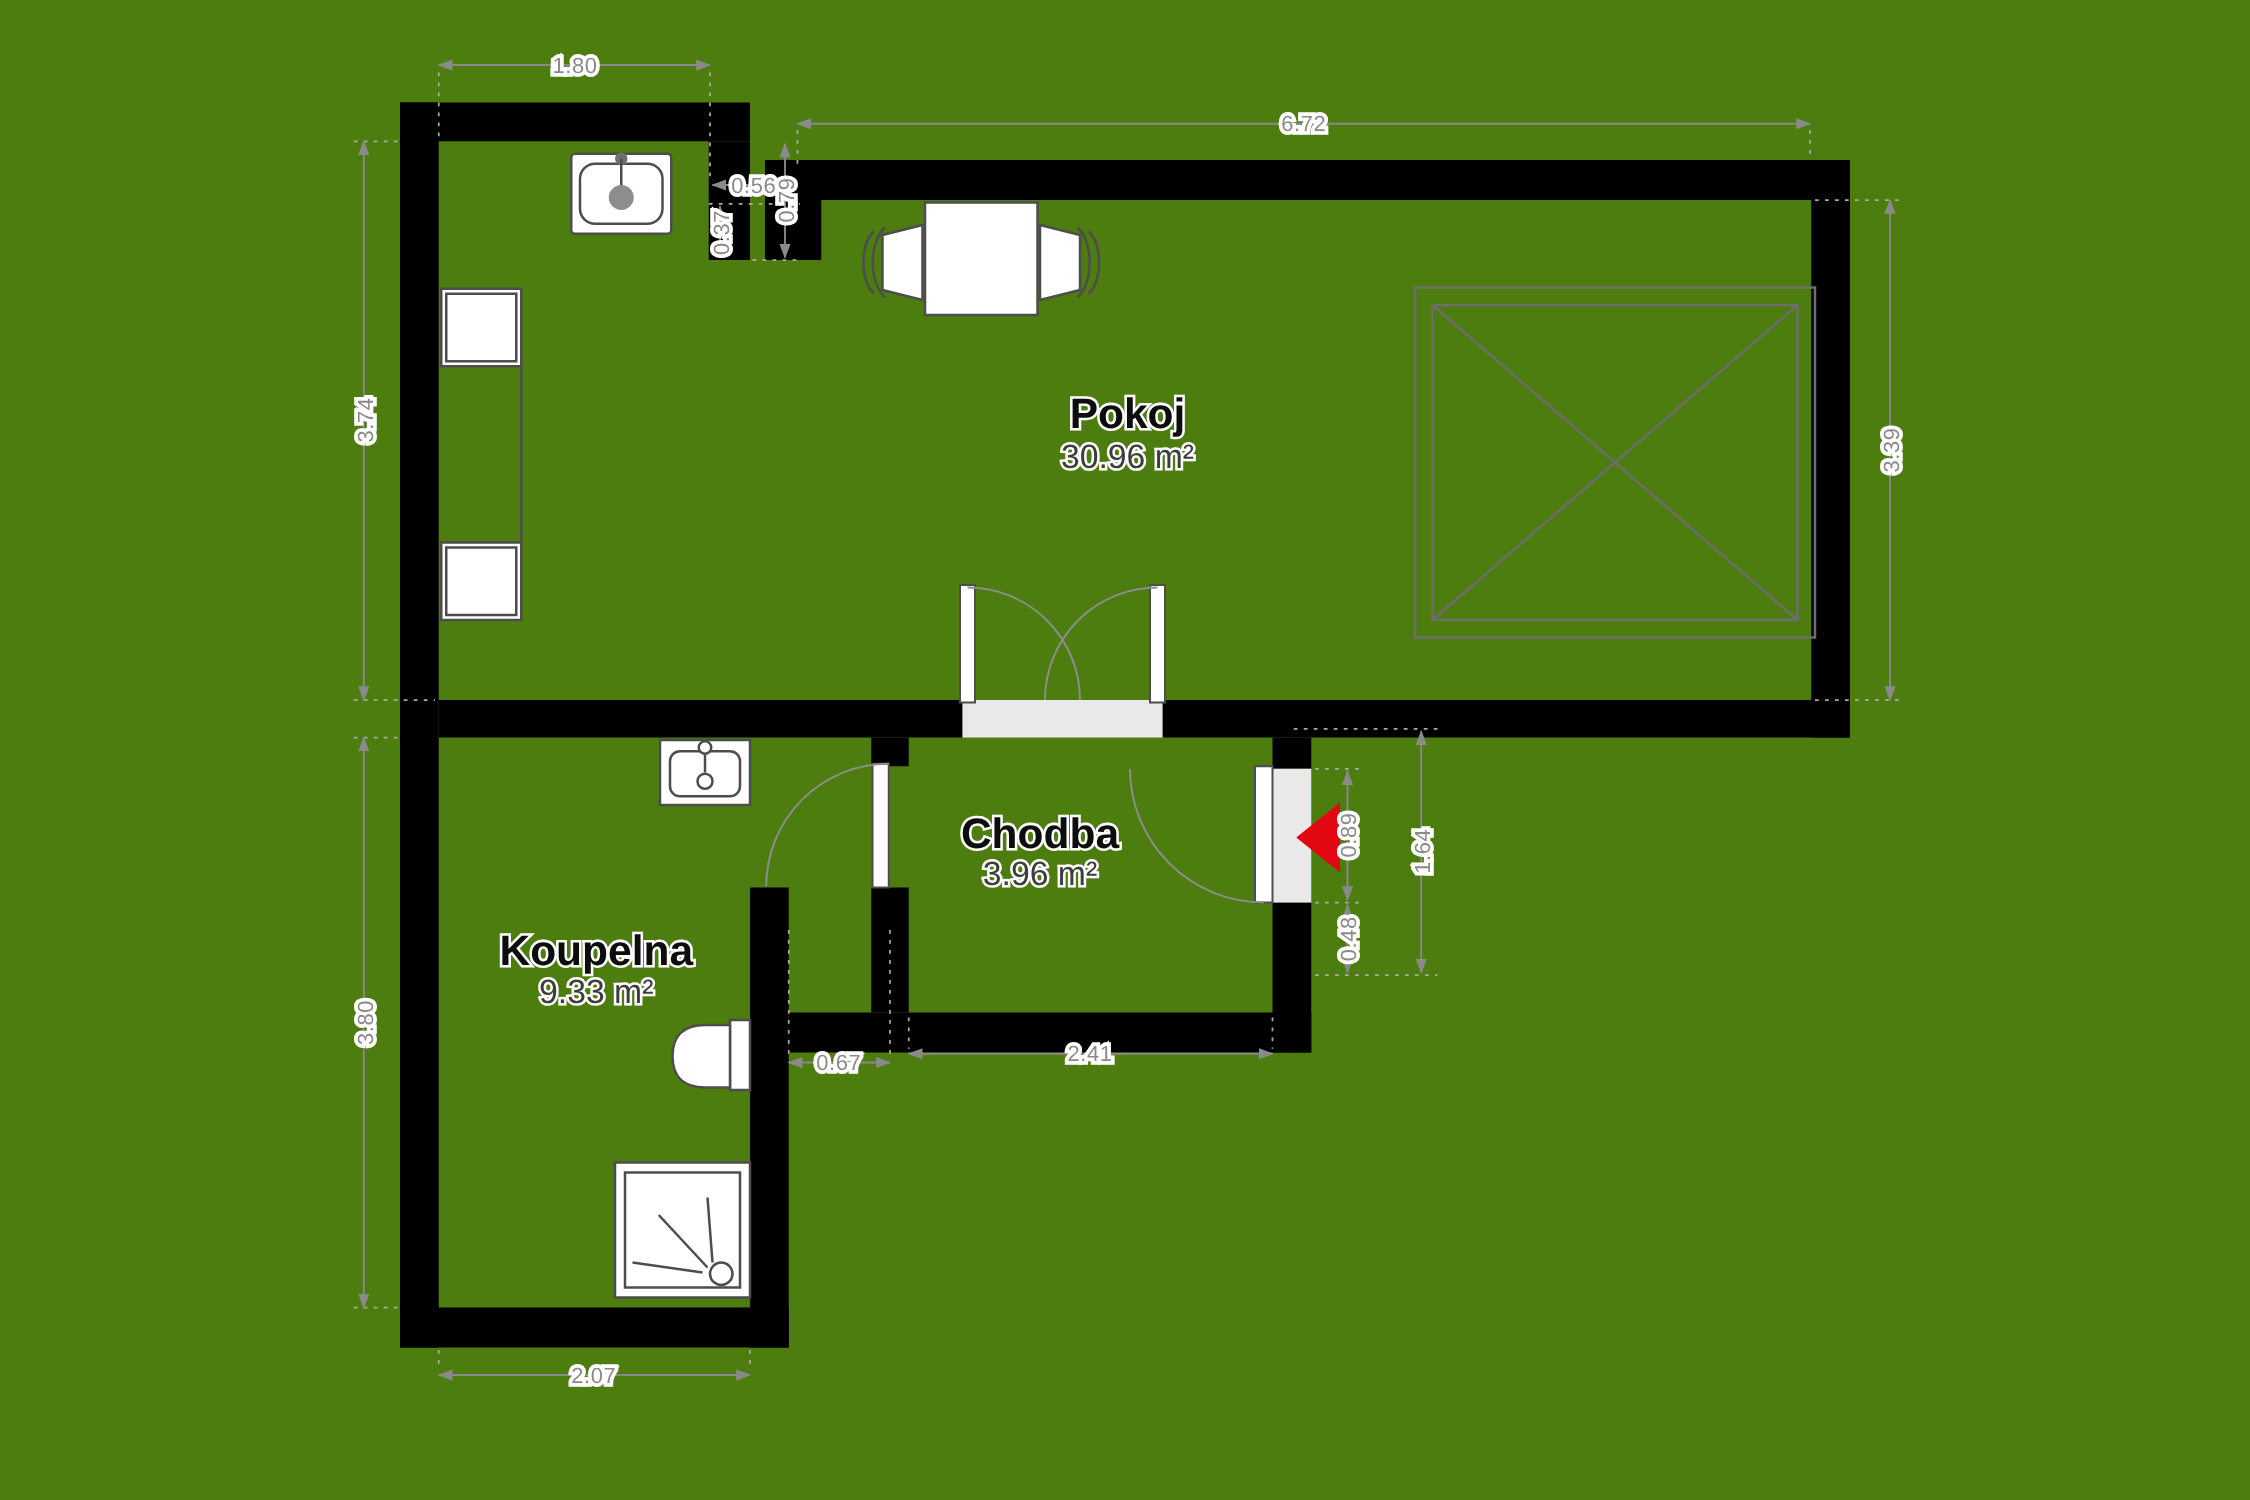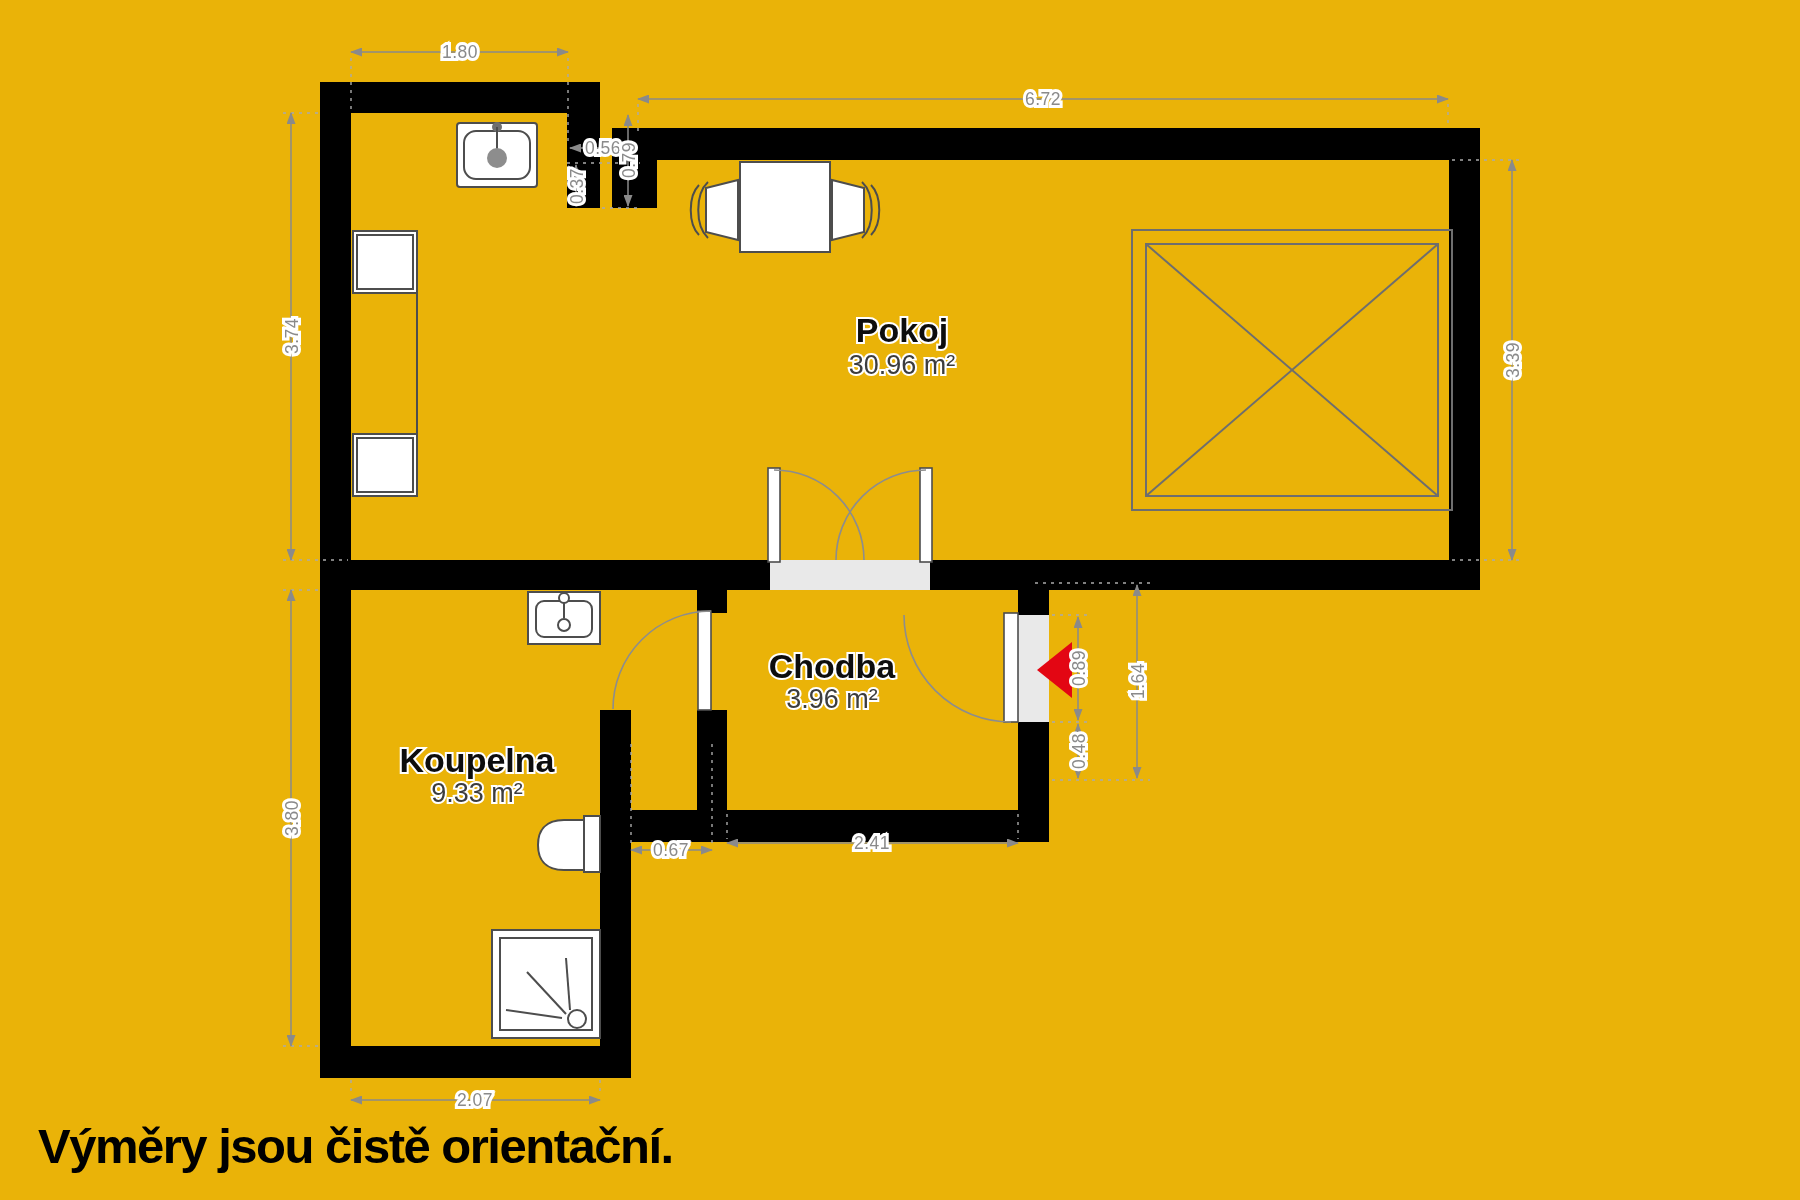--- a/index.html
+++ b/index.html
@@ -1,16 +1,16 @@
 <!DOCTYPE html>
 <html><head>
 <meta charset="utf-8">
 <style>
   html,body{margin:0;padding:0;background:#ffffff;}
-  .stage{position:relative;width:1800px;height:1200px;background:#eab308;overflow:hidden;
+  .stage{position:relative;width:1800px;height:1200px;background:#4d7c0f;overflow:hidden;
          font-family:"Liberation Sans",sans-serif;}
   svg{position:absolute;left:0;top:0;}
   .dimtxt{font:17.5px "Liberation Sans",sans-serif;fill:#8a8a8a;stroke:#ffffff;stroke-width:6px;
           paint-order:stroke;letter-spacing:.5px;}
   .roomname{font:bold 34px "Liberation Sans",sans-serif;fill:#0d0d0d;stroke:#fff;stroke-width:4px;paint-order:stroke;}
   .roomarea{font:27px "Liberation Sans",sans-serif;fill:#3d3d3d;stroke:#fff;stroke-width:4px;paint-order:stroke;}
   .furn{fill:#ffffff;stroke:#4d4d4d;stroke-width:2;}
   .furnline{fill:none;stroke:#4d4d4d;stroke-width:2;}
   .bedline{fill:none;stroke:#6e6e6e;stroke-width:2;}
   .doorleaf{fill:#ffffff;stroke:#4d4d4d;stroke-width:1.6;}
@@ -221,14 +221,13 @@
   <g>
     <text class="roomname" x="902" y="342" text-anchor="middle">Pokoj</text>
     <text class="roomarea" x="902" y="374" text-anchor="middle">30.96 m²</text>
     <text class="roomname" x="832" y="678" text-anchor="middle">Chodba</text>
     <text class="roomarea" x="832" y="708" text-anchor="middle">3.96 m²</text>
     <text class="roomname" x="477" y="772" text-anchor="middle">Koupelna</text>
     <text class="roomarea" x="477" y="802" text-anchor="middle">9.33 m²</text>
   </g>
 </svg>
 
-<div class="caption">Výměry jsou čistě orientační.</div>
 </div>
 
 </body></html>

